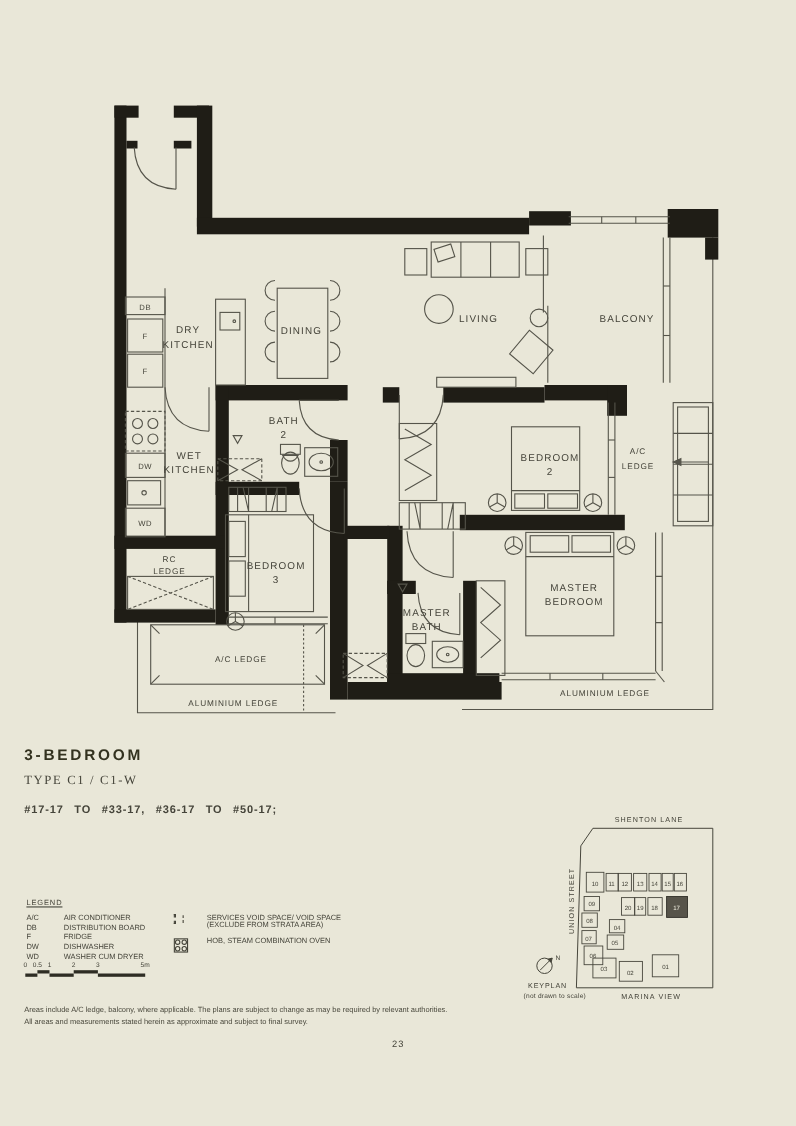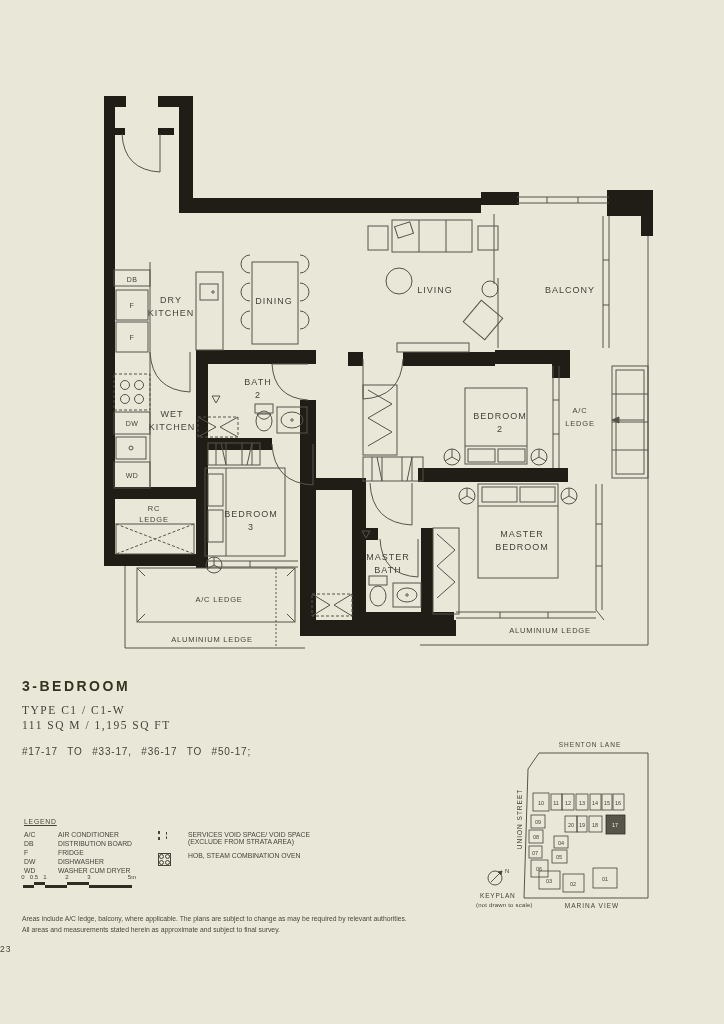--- a/index.html
+++ b/index.html
@@ -11,35 +11,35 @@
   }
   svg text{font-family:"Liberation Sans", sans-serif;}
   .plan-label{font-size:9px;letter-spacing:1px;fill:#45443a;text-anchor:middle;}
   .small-label{font-size:7px;letter-spacing:.5px;fill:#45443a;text-anchor:middle;}
   .ledge-label{font-size:7.5px;letter-spacing:.8px;fill:#45443a;text-anchor:middle;}
   .title-block{position:absolute;left:22px;top:678px;}
   .title-block h1{
     margin:0;font-size:14px;font-weight:bold;letter-spacing:2.5px;color:#33321f;
   }
   .type-lines{margin-top:9px;font-size:11.5px;letter-spacing:1.5px;line-height:1.3;color:#45443a;font-family:Liberation Serif, serif;}
-  .unit-lines{margin-top:11px;font-size:10px;letter-spacing:.8px;word-spacing:6px;line-height:1.5;color:#45443a;}
+  .unit-lines{margin-top:11px;font-size:10px;letter-spacing:.8px;word-spacing:6px;line-height:1.5;color:#45443a;font-weight:bold;}
   .legend-block{position:absolute;left:24px;top:818px;font-size:6.8px;color:#45443a;}
   .legend-title{text-decoration:underline;letter-spacing:.8px;margin-bottom:6px;}
   .legend-cols{display:flex;gap:26px;}
   .legend-row{display:flex;margin-bottom:2px;}
   .legend-abbr{width:34px;}
   .legend-sym-row{display:flex;margin-bottom:7px;align-items:flex-start;}
   .sym-icon{width:20px;margin-right:10px;margin-top:1px;flex:0 0 auto;}
   .services-icon{width:17px;height:8px;border:1px dashed #45443a;position:relative;}
   .services-icon:after{content:"";position:absolute;left:7px;top:0;bottom:0;border-left:1px dashed #45443a;}
   .hob-icon{width:11px;height:11px;border:1px solid #45443a;display:grid;grid-template-columns:1fr 1fr;align-items:center;justify-items:center;}
   .hob-icon i{width:3px;height:3px;border:1px solid #45443a;border-radius:50%;}
   .scalebar{position:absolute;left:20px;top:872px;}
   .disclaimer{position:absolute;left:22px;top:914px;width:620px;font-size:6.8px;line-height:1.6;color:#4a493d;}
-  .page-num{position:absolute;left:0;top:944px;width:724px;font-size:8.5px;letter-spacing:1px;color:#45443a;}
+  .page-num{position:absolute;left:0;top:944px;width:724px;text-align:center;font-size:8.5px;letter-spacing:1px;color:#45443a;}
   .keyplan-wrap{position:absolute;left:462px;top:727px;}
   .kp-street{font-size:6.5px;letter-spacing:1px;fill:#45443a;text-anchor:middle;}
   .kp-unit{font-size:5.5px;fill:#45443a;text-anchor:middle;}
   .kp-unit-hl{fill:#f0eee0;}
   .kp-box{fill:none;stroke:#45443a;stroke-width:.8;}
   .kp-box-hl{fill:#57544a;stroke:#2e2d26;stroke-width:.8;}
   .kp-caption{font-size:6.5px;letter-spacing:.8px;fill:#45443a;}
   .kp-caption-sub{font-size:6px;letter-spacing:.2px;fill:#45443a;}
 </style>
 </head>
@@ -315,21 +315,20 @@
     <text class="small-label" x="132" y="340">F</text>
     <text class="small-label" x="132" y="426">DW</text>
     <text class="small-label" x="132" y="478">WD</text>
   </g>
 </svg>
 
 <div class="title-block">
   <h1>3-BEDROOM</h1>
   <div class="type-lines">
     <div>TYPE C1 / C1-W</div>
-    <div>111 SQ M / 1,195 SQ FT</div>
   </div>
   <div class="unit-lines">
     <div>#17-17 TO #33-17, #36-17 TO #50-17;</div>
   </div>
 </div>
 
 <div class="legend-block">
   <div class="legend-title">LEGEND</div>
   <div class="legend-cols">
     <div>

